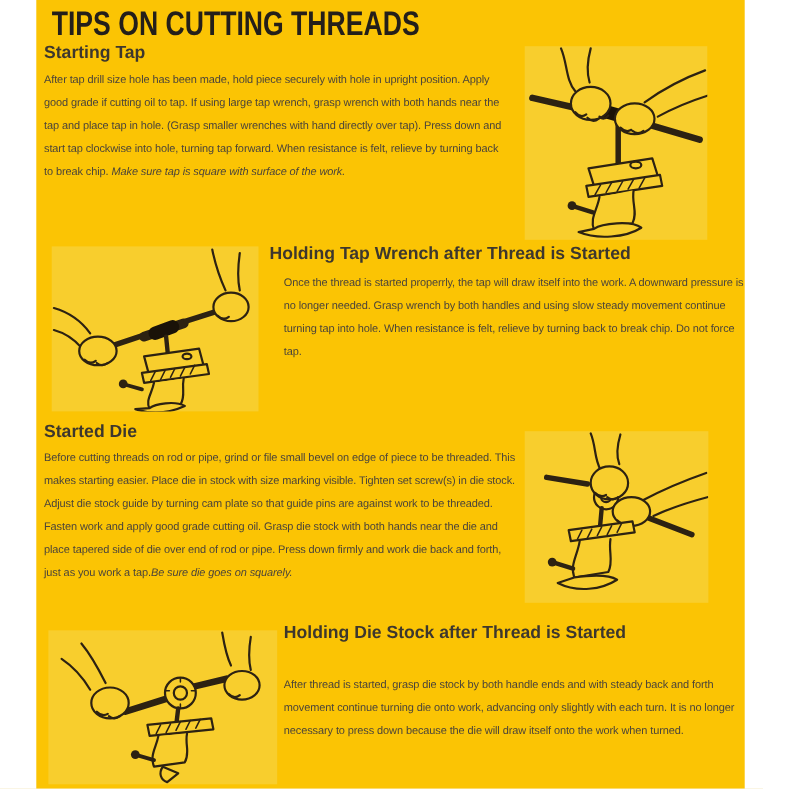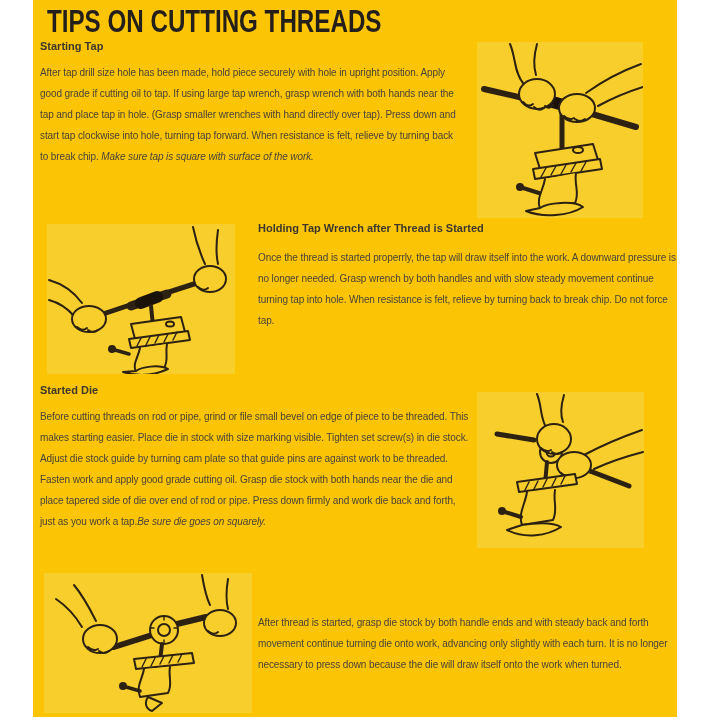--- a/index.html
+++ b/index.html
@@ -18,21 +18,21 @@
   .sheet{position:absolute;left:33px;top:0;width:644px;height:717px;background:var(--background);}
   .title{
     position:absolute;left:14px;top:4px;
     font-size:31px;font-weight:bold;letter-spacing:0px;
     color:var(--title_text);
     transform:scaleX(0.78);transform-origin:0 0;
     white-space:nowrap;
   }
   .sec-heading{
     position:absolute;
-    font-size:11px;font-weight:bold;color:var(--heading_text);
+    font-size:16px;font-weight:bold;color:var(--heading_text);
     white-space:nowrap;
   }
   .sec-body{
     position:absolute;
     font-size:10px;line-height:21px;color:var(--body_text);
     letter-spacing:-0.1px;
   }
   .sec-body em{font-style:italic;}
   .illus{
     position:absolute;background:var(--panel);
@@ -102,22 +102,22 @@
           <ellipse cx="123" cy="100" rx="4" ry="2.5"></ellipse>
           <path class="hand" d="M82 115 L141 107 L143 116 L84 124 Z"></path>
           <path class="thin" d="M90 122 l4 -8 M99 121 l4 -8 M108 119 l4 -8 M117 118 l4 -8 M126 116 l4 -8"></path>
           <path class="hand" d="M93 124 C91 134 85 140 89 148 L117 144 C122 136 118 130 120 120"></path>
           <path class="hand" d="M76 148 C92 153 108 151 121 145 C112 140 94 143 89 147 Z"></path>
           <path d="M68 126 L82 130" stroke-width="3.5"></path>
           <circle class="fillDark" cx="65" cy="125" r="4"></circle>
         </g>
       </svg>
     </div>
-    <div class="sec-heading" style="left:225px;top:222px;text-align:center;">Holding Tap Wrench after Thread is Started</div>
-    <div class="sec-body" style="left:225px;top:247px;width:420px;"><span>Once the thread is started properrly, the tap will draw itself into the work. A downward pressure is no longer needed. Grasp wrench by both handles and with slow steady movement continue turning tap into hole. When resistance is felt, relieve by turning back to break chip. Do not force tap.</span><em></em></div>
+    <div class="sec-heading" style="left:212px;top:222px;text-align:center;">Holding Tap Wrench after Thread is Started</div>
+    <div class="sec-body" style="left:225px;top:247px;width:420px;"><span>Once the thread is started properrly, the tap will draw itself into the work. A downward pressure is no longer needed. Grasp wrench by both handles and using slow steady movement continue turning tap into hole. When resistance is felt, relieve by turning back to break chip. Do not force tap.</span><em></em></div>
 
     <div class="sec-heading" style="left:7px;top:384px;">Started Die</div>
     <div class="sec-body" style="left:7px;top:406px;width:432px;"><span>Before cutting threads on rod or pipe, grind or file small bevel on edge of piece to be threaded. This makes starting easier. Place die in stock with size marking visible. Tighten set screw(s) in die stock. Adjust die stock guide by turning cam plate so that guide pins are against work to be threaded. Fasten work and apply good grade cutting oil. Grasp die stock with both hands near the die and place tapered side of die over end of rod or pipe. Press down firmly and work die back and forth, just as you work a tap.</span><em>Be sure die goes on squarely.</em></div>
 
     <div class="illus" style="left:444px;top:392px;width:167px;height:156px;">
       <svg viewBox="0 0 167 156">
         <g class="ln">
           <path d="M20 42 L57 48" stroke-width="5"></path>
           <path d="M113 79 L152 94" stroke-width="5"></path>
           <circle class="hand" cx="74" cy="60" r="11"></circle>
@@ -160,16 +160,17 @@
           <path d="M164 58 q5 5 10 1"></path>
           <path class="hand" d="M90 86 L148 80 L150 90 L92 96 Z"></path>
           <path class="thin" d="M98 94 l4 -8 M107 93 l4 -8 M116 91 l4 -8 M125 90 l4 -8 M134 89 l4 -8"></path>
           <path class="hand" d="M100 96 C98 107 92 113 96 124 L124 120 C129 111 124 104 126 94"></path>
           <path class="hand" d="M104 124 C100 130 102 136 108 138 L118 130 Z"></path>
           <path d="M82 114 L96 118" stroke-width="3.5"></path>
           <circle class="fillDark" cx="79" cy="113" r="4"></circle>
         </g>
       </svg>
     </div>
+    <div class="sec-heading" style="left:225px;top:567px;">Holding Die Stock after Thread is Started</div>
     <div class="sec-body" style="left:225px;top:592px;width:420px;margin-top:20px;"><span>After thread is started, grasp die stock by both handle ends and with steady back and forth movement continue turning die onto work, advancing only slightly with each turn. It is no longer necessary to press down because the die will draw itself onto the work when turned.</span><em></em></div>
 
   </div>
 </div>
 
 </body></html>

